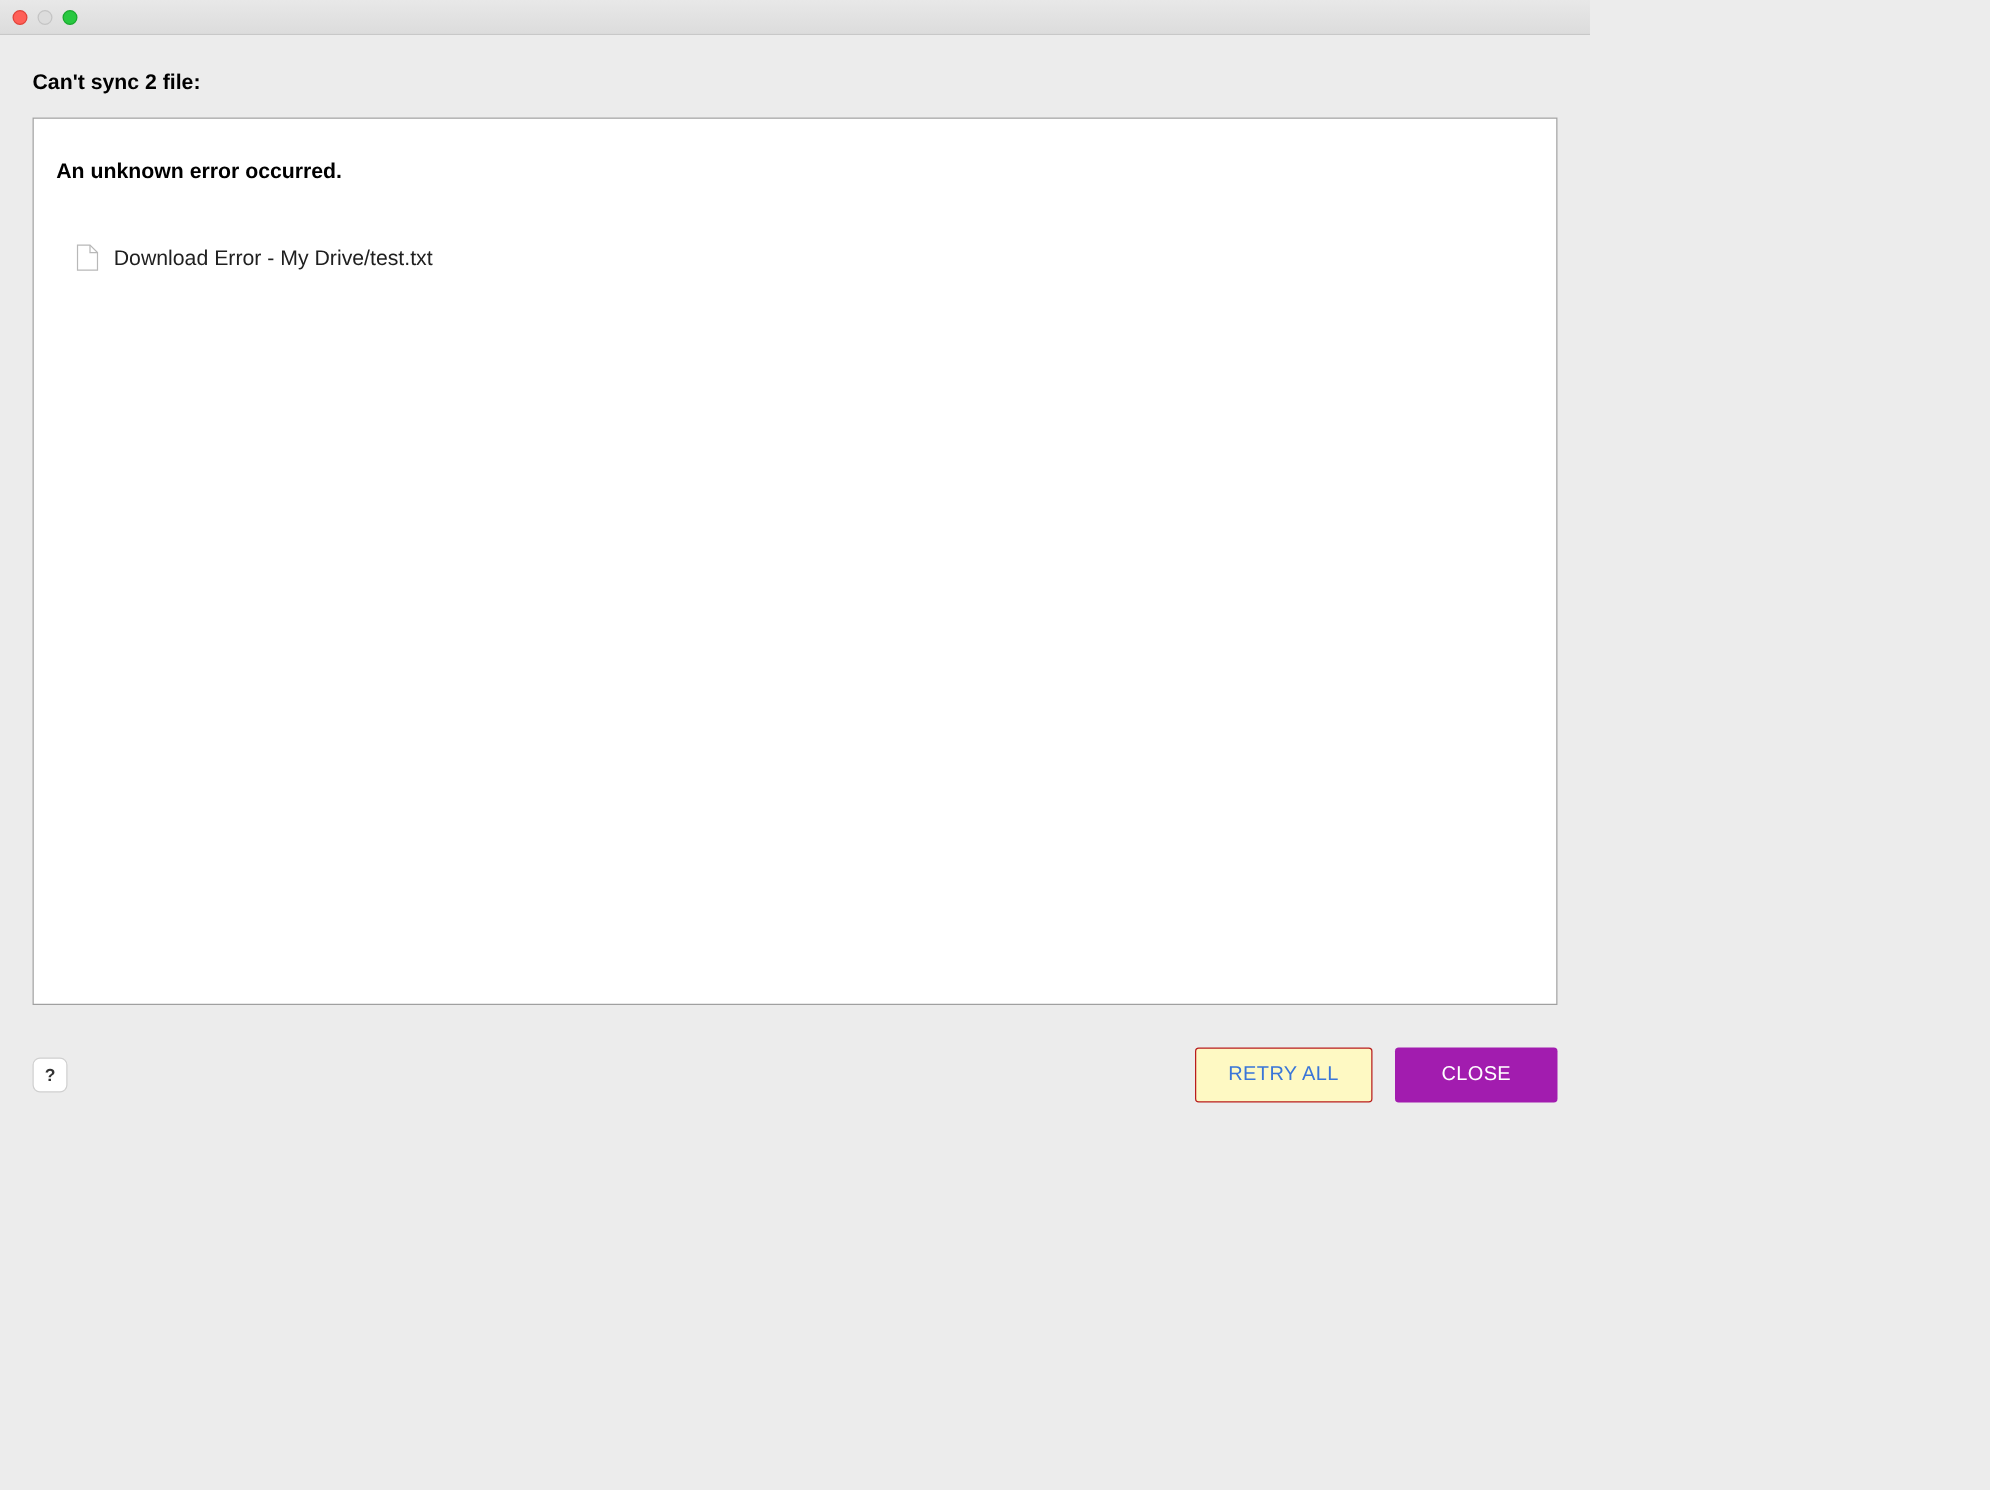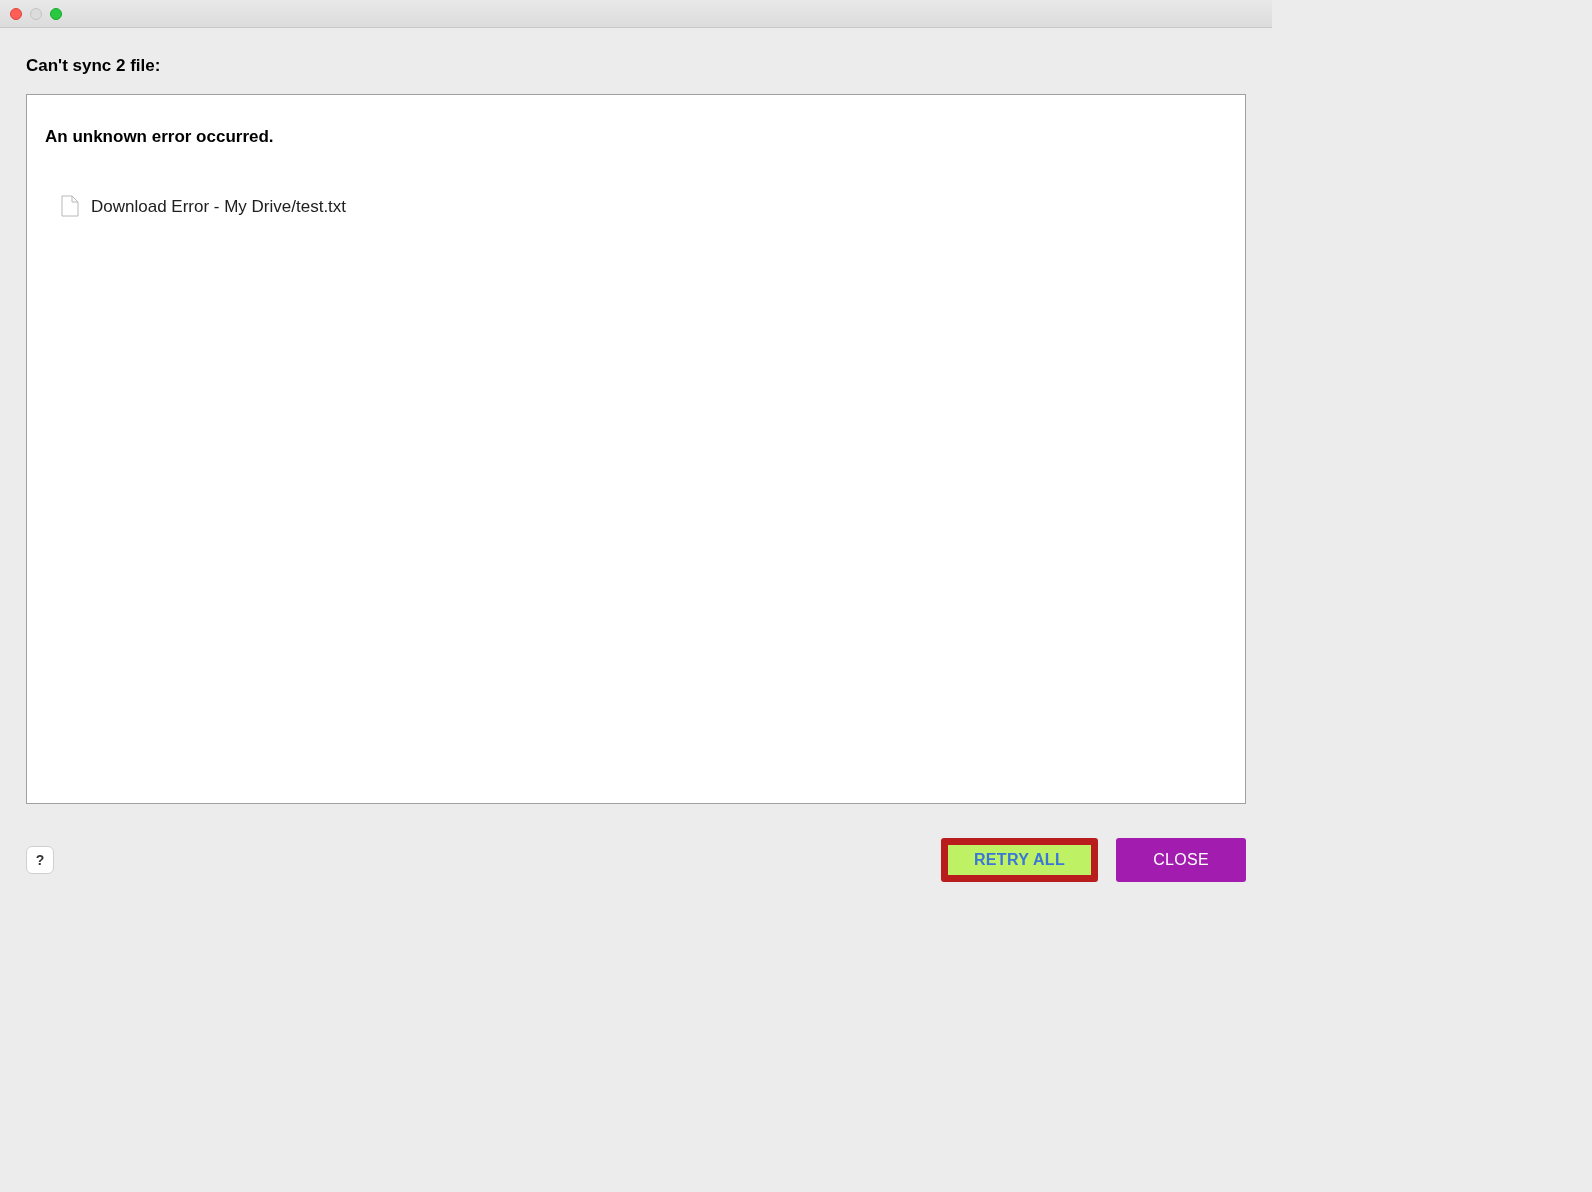--- a/index.html
+++ b/index.html
@@ -119,25 +119,24 @@
       font-size: 16px;
       font-weight: 500;
       letter-spacing: 0.3px;
       cursor: pointer;
       border: none;
       display: flex;
       align-items: center;
       justify-content: center;
     }
     .btn-retry {
-      background: #bef264;
+      background: #fef9c3;
       color: #3a76d8;
-      border: 7px solid #b91c1c;
+      border: 1px solid #b91c1c;
       margin-right: 18px;
-      font-weight: bold;
     }
     .btn-close {
       background: #a21caf;
       color: #ffffff;
       min-width: 130px;
     }
   </style>
 </head>
 <body>
 

